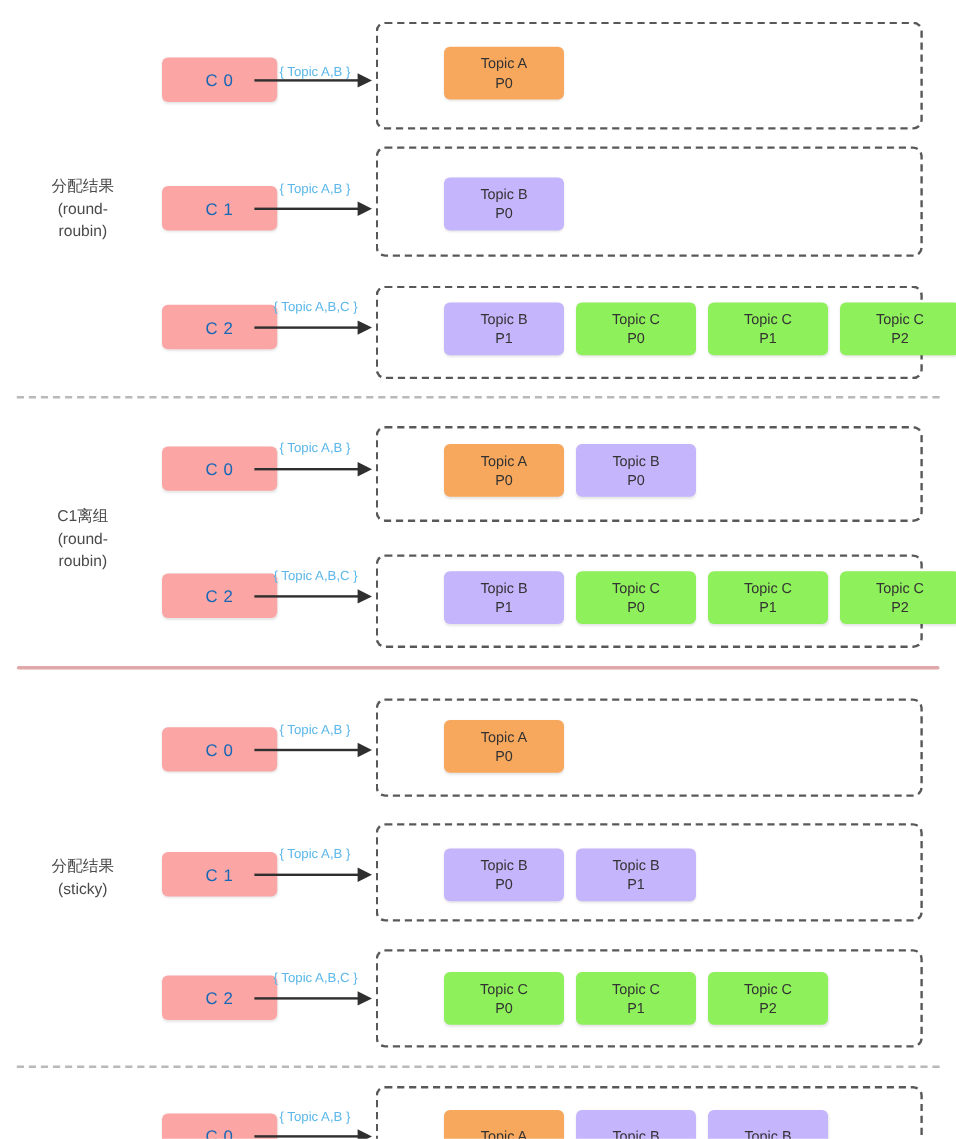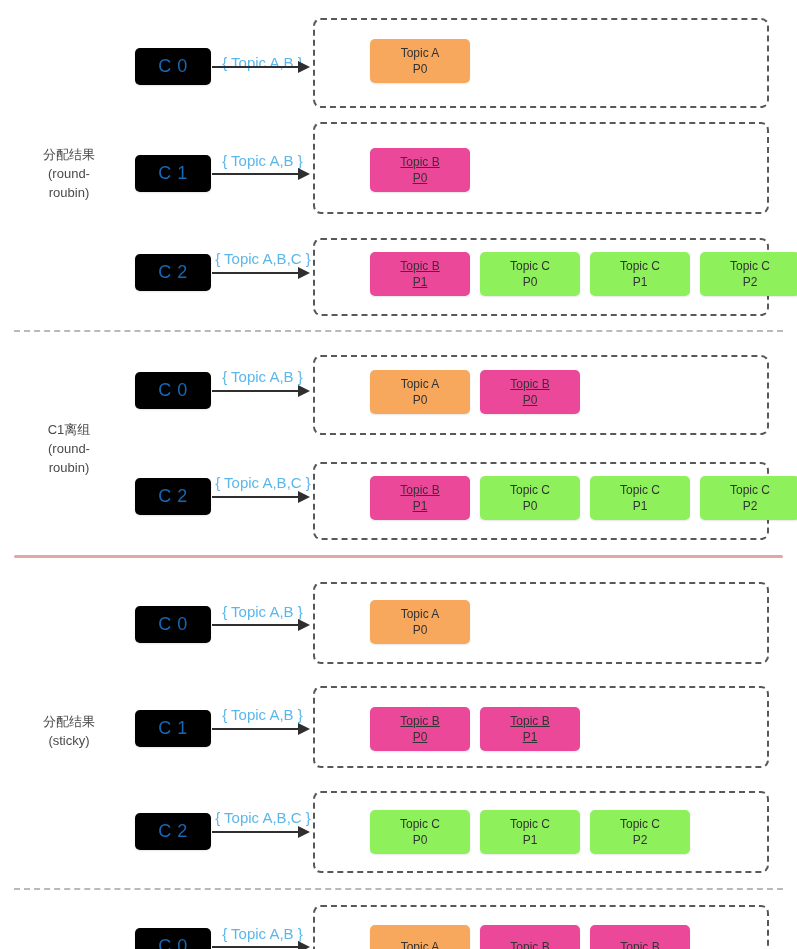--- a/index.html
+++ b/index.html
@@ -43,29 +43,29 @@
   .row {
     position: absolute;
     left: 0;
     width: 797px;
   }
 
   
   .consumer {
     position: absolute;
     left: 135px;
-    width: 76px;
+    width: 96px;
     height: 37px;
-    background: #000000;
+    background: #fca5a5;
     border-radius: 5px;
     box-shadow: 0 1px 2px rgba(0,0,0,0.10);
     display: flex;
     align-items: center;
     justify-content: center;
-    font-size: 18px;
+    font-size: 14px;
     color: #1667b5;
     letter-spacing: 0.5px;
   }
 
   
   .arrow {
     position: absolute;
     left: 212px;
     width: 100px;
     height: 12px;
@@ -85,21 +85,21 @@
     width: 0; height: 0;
     border-top: 6px solid transparent;
     border-bottom: 6px solid transparent;
     border-left: 12px solid #2f2f2f;
   }
   .arrow-label {
     position: absolute;
     left: 210px;
     width: 105px;
     text-align: center;
-    font-size: 15px;
+    font-size: 11px;
     color: #5bb7ea;
     white-space: nowrap;
   }
   .arrow-label.wide {
     left: 204px;
     width: 118px;
   }
 
   
   .group-box {
@@ -126,21 +126,21 @@
     box-shadow: 0 1px 2px rgba(0,0,0,0.10);
     display: flex;
     flex-direction: column;
     align-items: center;
     justify-content: center;
     font-size: 12px;
     line-height: 16px;
     color: #333333;
   }
   .part.topicA { background: #f7a85c; }
-  .part.topicB { background: #ec4899; text-decoration: underline; }
+  .part.topicB { background: #c4b5fd; }
   .part.topicC { background: #8ef05a; }
 
   
   .sep-dashed {
     position: absolute;
     left: 14px;
     width: 769px;
     height: 0;
     border-top: 2px dashed #b9b9b9;
   }

